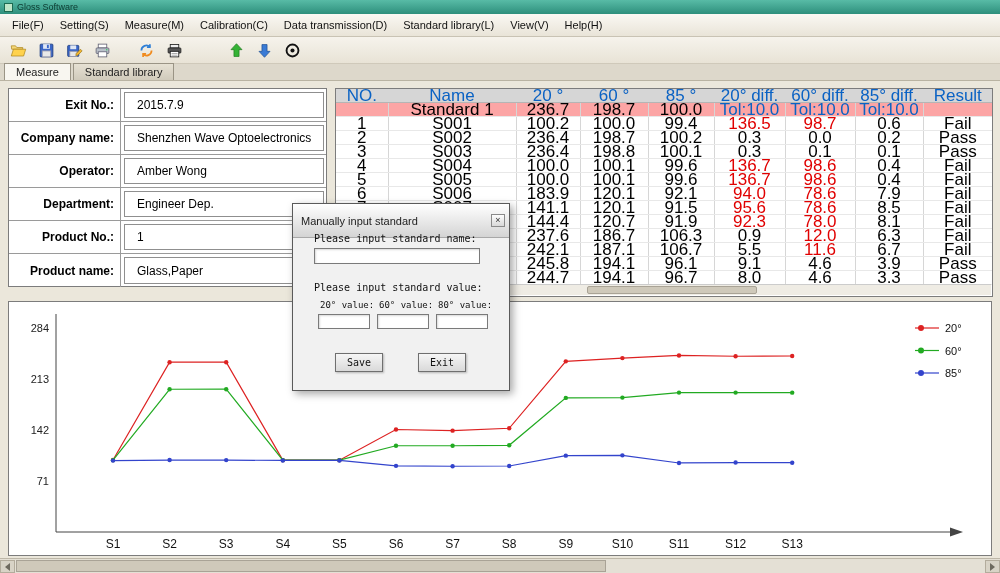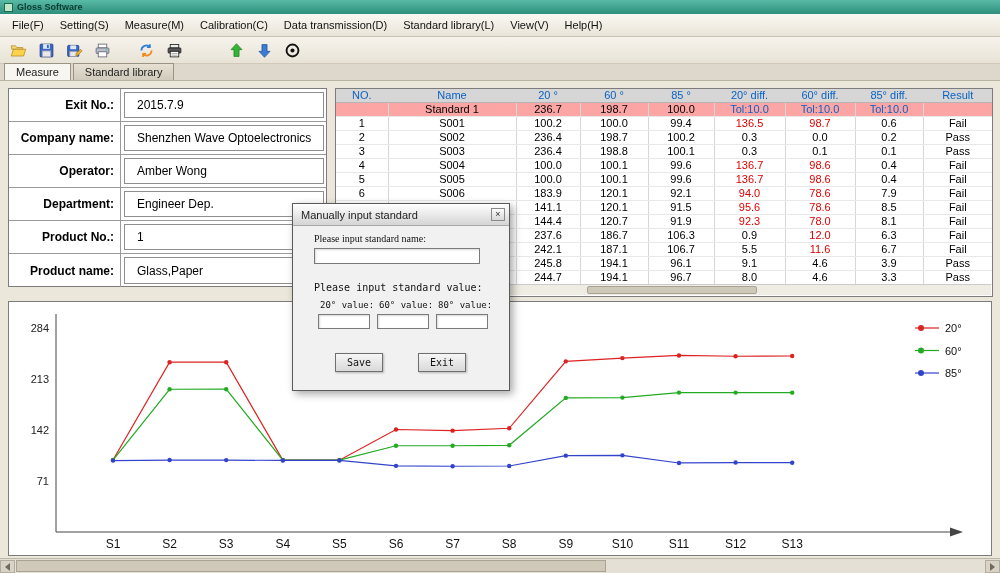--- a/index.html
+++ b/index.html
@@ -3,21 +3,21 @@
 <meta charset="utf-8">
 <style>
   *{margin:0;padding:0;box-sizing:border-box;}
   html,body{width:1000px;height:573px;}
   body{font-family:"Liberation Sans",sans-serif;position:relative;background:#ebe7db;overflow:hidden;}
 
   
   .titlebar{position:absolute;left:0;top:0;width:1000px;height:14px;
     background:linear-gradient(#58bba6,#2e8f7c);display:flex;align-items:center;gap:4px;padding:0 4px;}
   .app-icon{width:9px;height:9px;background:#bfe6c8;border:1px solid #1d6b52;display:inline-block;}
-  .title-text{font-size:9px;font-weight:bold;color:#0b3a30;}
+  .title-text{font-size:9px;font-weight:normal;color:#0b3a30;}
 
   
   .menubar{position:absolute;left:0;top:14px;width:1000px;height:23px;
     background:linear-gradient(#faf8f3,#e9e4d8);border-bottom:1px solid #c9c3b4;
     display:flex;align-items:center;padding-left:4px;}
   .menu-item{font-size:11px;padding:4px 8px;color:#111;cursor:default;}
 
   
   .toolbar{position:absolute;left:0;top:37px;width:1000px;height:27px;
     background:linear-gradient(#f6f3ec,#e8e3d6);border-bottom:1px solid #cfc9ba;
@@ -42,40 +42,40 @@
   .form-row{height:33px;display:flex;border-bottom:1px solid #9a9a9a;}
   .form-row:last-child{border-bottom:none;}
   .form-label{width:112px;font-weight:bold;font-size:12px;display:flex;align-items:center;justify-content:flex-end;
     padding-right:6px;border-right:1px solid #9a9a9a;color:#000;}
   .form-valuecell{flex:1;display:flex;align-items:center;padding:3px 2px 3px 3px;}
   .form-valuebox{width:100%;height:100%;border:1px solid #8f8f8f;display:flex;align-items:center;
     padding-left:12px;font-size:12px;background:#fff;color:#000;}
 
   
   .table-panel{position:absolute;left:335px;top:7px;width:658px;height:209px;background:#fff;border:1px solid #7c7c7c;}
-  table{width:656px;border-collapse:collapse;table-layout:fixed;font-size:11px;}
+  table{width:656px;border-collapse:collapse;table-layout:fixed;font-size:17px;}
   th,td{height:13px;line-height:13px;text-align:center;overflow:hidden;white-space:nowrap;padding:0;
     border-right:1px solid #d6d6d6;border-bottom:1px solid #e8e8e8;font-weight:normal;}
   th:last-child,td:last-child{border-right:none;}
   tr.hrow{background:#d6d6d6;}
   tr.hrow th{border-bottom:1px solid #b5b5b5;}
   tr.standard{background:#fca5a5;}
   .blue{color:var(--blue,#0a62c4);}
   .red{color:var(--red,#e00000);}
   .table-hscroll{position:absolute;left:1px;bottom:1px;width:654px;height:11px;background:#efece4;border-top:1px solid #ccc;}
   .table-hscroll .thumb{position:absolute;left:250px;top:1px;width:170px;height:8px;background:#cfc9ba;border:1px solid #a9a396;border-radius:2px;}
 
   
   .chart-panel{position:absolute;left:8px;top:220px;width:984px;height:255px;background:#fff;border:1px solid #7c7c7c;}
   .chart-panel svg{display:block;}
 
   
   .dialog{position:absolute;left:292px;top:203px;width:218px;height:188px;background:#f1f1f1;
     border:1px solid #5a5a5a;box-shadow:3px 3px 8px rgba(0,0,0,0.35);z-index:60;}
-  .dialog-titlebar{height:22px;background:linear-gradient(#ffffff,#d4d4d4);border-bottom:1px solid #a8a8a8;
+  .dialog-titlebar{height:34px;background:linear-gradient(#ffffff,#d4d4d4);border-bottom:1px solid #a8a8a8;
     display:flex;align-items:center;padding:0 4px 0 8px;}
   .dialog-title{font-size:11px;color:#222;flex:1;}
   .dialog-close{width:14px;height:13px;border:1px solid #8a8a8a;background:linear-gradient(#fdfdfd,#d8d8d8);
     font-size:9px;line-height:11px;text-align:center;color:#333;}
   .dialog-body{position:absolute;left:0;top:19px;right:0;bottom:0;}
   .dlg-label{position:absolute;font-family:"DejaVu Sans Mono",monospace;font-size:10px;color:#111;white-space:nowrap;}
   .dlg-label.small{font-size:9px;}
   .dlg-input{position:absolute;background:#fff;border:1px solid #7a7a7a;box-shadow:inset 1px 1px 2px rgba(0,0,0,0.15);
     font-size:11px;padding:0 3px;font-family:"Liberation Sans",sans-serif;}
   .dlg-btn{position:absolute;width:48px;height:19px;background:linear-gradient(#f6f6f6,#d9d9d9);border:1px solid #6f6f6f;
@@ -512,21 +512,21 @@
       </svg>
   </div>
 </div>
 
 <div class="dialog">
   <div class="dialog-titlebar">
     <span class="dialog-title">Manually input standard</span>
     <span class="dialog-close">×</span>
   </div>
   <div class="dialog-body">
-    <div class="dlg-label" style="left:21px;top:10px;font-family:Liberation Serif, serif;">Please input standard name:</div>
+    <div class="dlg-label" style="left:21px;top:10px;">Please input standard name:</div>
     <input class="dlg-input" style="left: 21px; top: 25px; width: 166px; height: 16px;" value="">
     <div class="dlg-label" style="left:21px;top:59px;">Please input standard value:</div>
 
     <div class="dlg-label small" style="left:27px;top:77px;">20° value:</div>
     <div class="dlg-label small" style="left:86px;top:77px;">60° value:</div>
     <div class="dlg-label small" style="left:145px;top:77px;">80° value:</div>
 
     <input class="dlg-input" style="left: 25px; top: 91px; width: 52px; height: 15px;">
     <input class="dlg-input" style="left: 84px; top: 91px; width: 52px; height: 15px;">
     <input class="dlg-input" style="left: 143px; top: 91px; width: 52px; height: 15px;">

